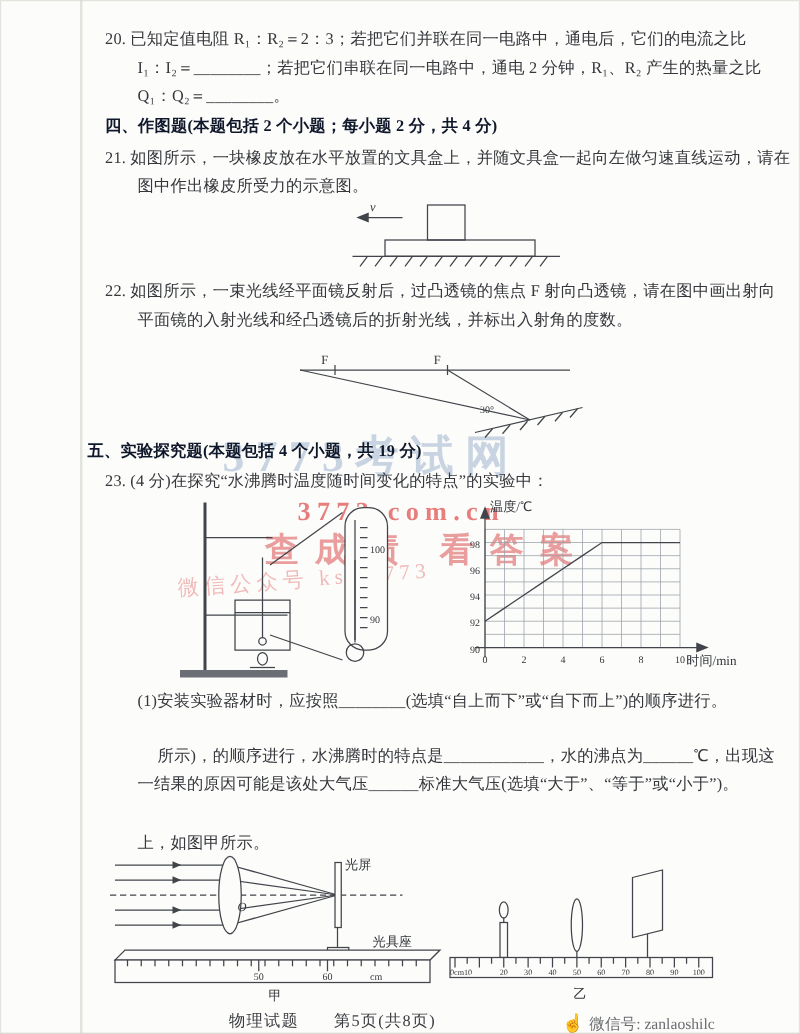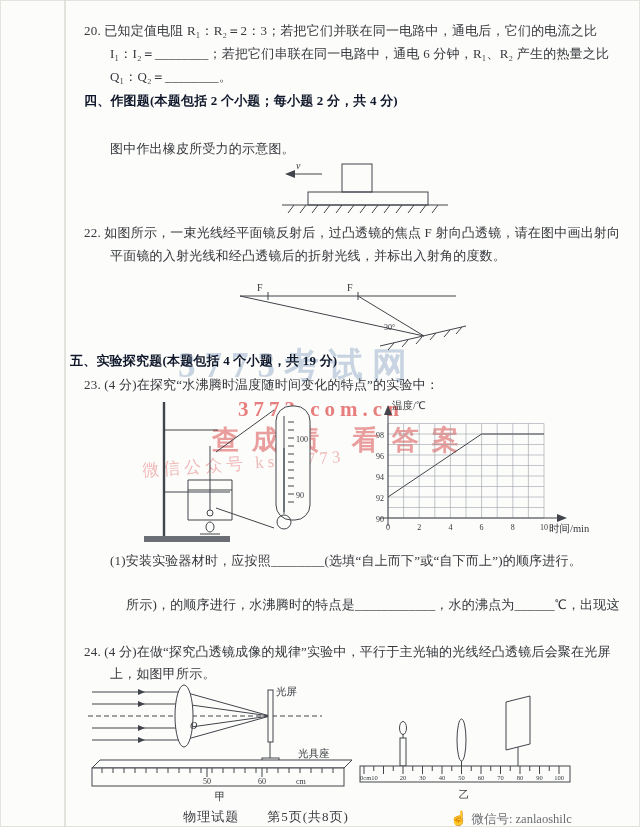--- a/index.html
+++ b/index.html
@@ -48,25 +48,26 @@
 
 <div class="page">
   <div class="scan-line"></div>
 
   <div class="wm-big">3773考试网</div>
   <div class="wm-site">3773.com.cn</div>
   <div class="wm-stamp1">查成绩 看答案</div>
   <div class="wm-stamp2">微信公众号 ksw3773</div>
 
   <div class="line" style="left:84px; top:22px;">20. 已知定值电阻 R₁：R₂＝2：3；若把它们并联在同一电路中，通电后，它们的电流之比</div>
-  <div class="line" style="left:110px; top:45px;">I₁：I₂＝________；若把它们串联在同一电路中，通电 6 分钟，R₁、R₂ 产生的热量之比</div>
+  <div class="line" style="left:110px; top:45px;">I₁：I₂＝________；若把它们串联在同一电路中，通电 2 分钟，R₁、R₂ 产生的热量之比</div>
   <div class="line" style="left:110px; top:68px;">Q₁：Q₂＝________。</div>
 
   <div class="line bold" style="left:84px; top:92px;">四、作图题(本题包括 2 个小题；每小题 2 分，共 4 分)</div>
 
+  <div class="line" style="left:84px; top:117px;">21. 如图所示，一块橡皮放在水平放置的文具盒上，并随文具盒一起向左做匀速直线运动，请在</div>
   <div class="line" style="left:110px; top:140px;">图中作出橡皮所受力的示意图。</div>
 
   <svg class="diagram" style="left:280px; top:158px;" width="170" height="62" viewBox="0 0 170 62">
     <g>
       <text x="16" y="11" font-style="italic">v</text>
       <line x1="12" y1="16" x2="42" y2="16"></line>
       <polygon class="arrow" points="5,16 15,12 15,20"></polygon>
     </g>
     <rect x="62" y="6" width="30" height="28"></rect>
     <rect x="28" y="34" width="120" height="13"></rect>
@@ -158,22 +159,22 @@
       <text x="67.2" y="134" text-anchor="middle" class="small">2</text>
       <text x="98.4" y="134" text-anchor="middle" class="small">4</text>
       <text x="129.6" y="134" text-anchor="middle" class="small">6</text>
       <text x="160.8" y="134" text-anchor="middle" class="small">8</text>
       <text x="192" y="134" text-anchor="middle" class="small">10</text>
     </g>
   </svg>
 
   <div class="line" style="left:110px; top:552px;">(1)安装实验器材时，应按照________(选填“自上而下”或“自下而上”)的顺序进行。</div>
   <div class="line" style="left:126px; top:596px;">所示)，的顺序进行，水沸腾时的特点是____________，水的沸点为______℃，出现这</div>
-
-  <div class="line" style="left:84px; top:643px;">24. (4 分)在做“探究凸透镜成像的规律”实验中，平行于主光轴的光线经凸透镜后会聚在光屏</div>
+  <div class="line" style="left:110px; top:618px;">一结果的原因可能是该处大气压______标准大气压(选填“大于”、“等于”或“小于”)。</div>
+
   <div class="line" style="left:110px; top:665px;text-align:right;">上，如图甲所示。</div>
 
   <svg class="diagram" style="left:82px; top:680px;" width="272" height="122" viewBox="0 0 272 122">
     <line x1="6" y1="36" x2="240" y2="36" stroke-dasharray="5 3"></line>
     <g>
       <line x1="10" y1="12" x2="102" y2="12"></line>
         <line x1="102" y1="12" x2="188" y2="36"></line>
       <line x1="10" y1="24" x2="102" y2="24"></line>
         <line x1="102" y1="24" x2="188" y2="36"></line>
       <line x1="10" y1="48" x2="102" y2="48"></line>

